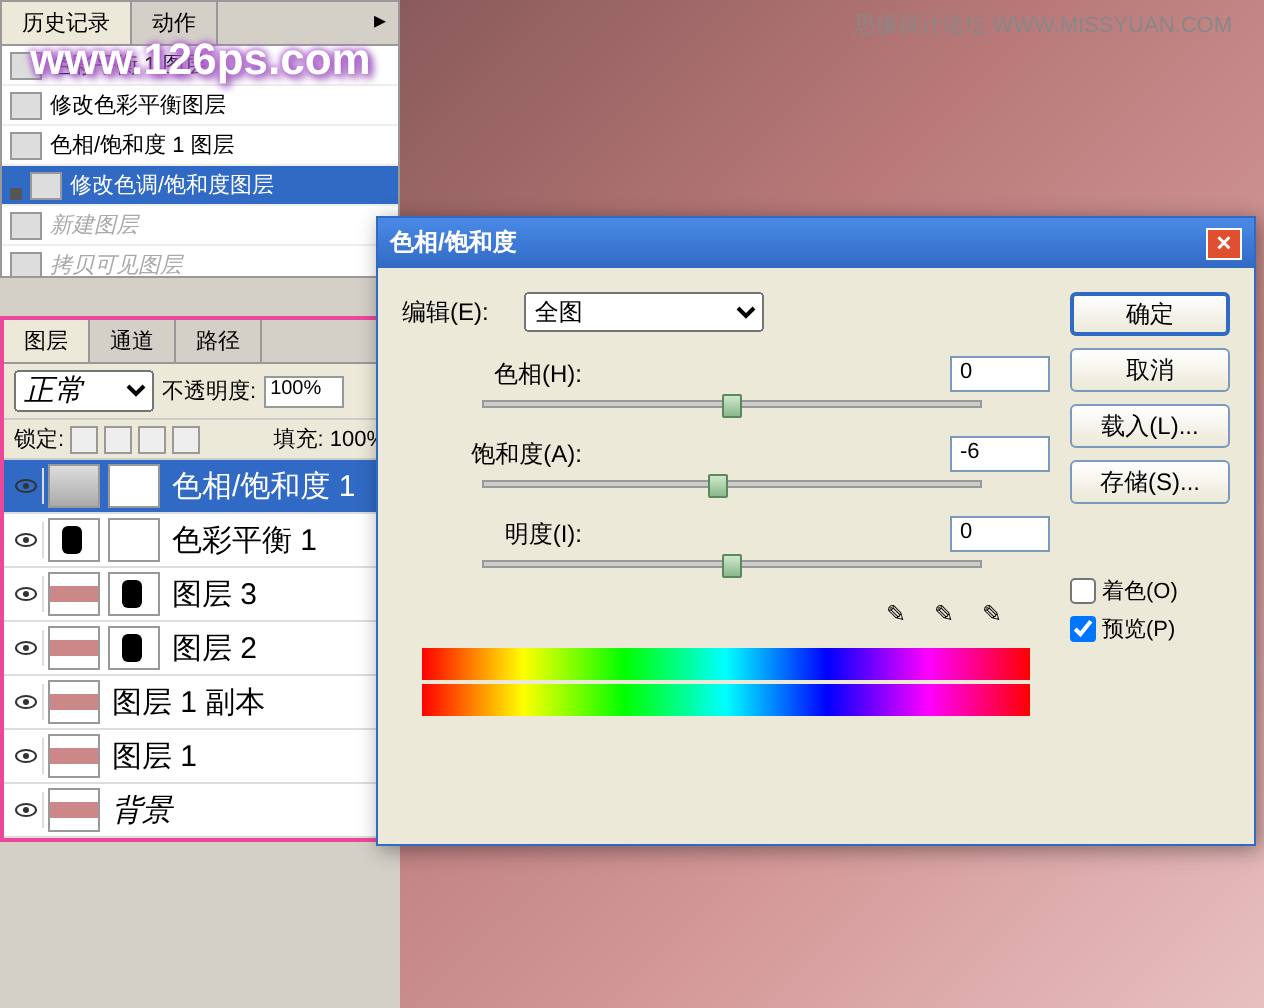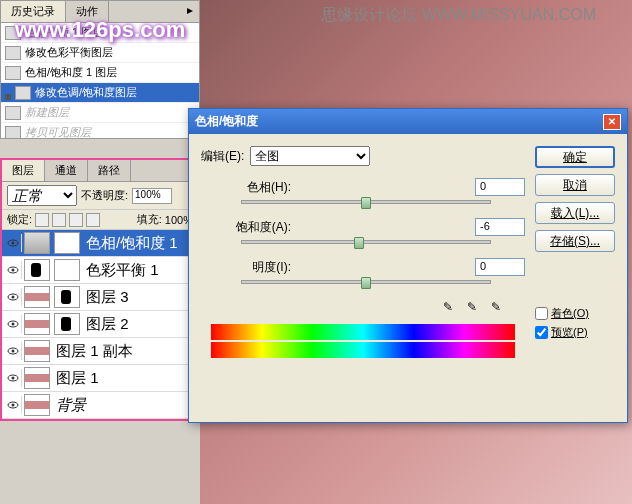--- a/index.html
+++ b/index.html
@@ -1,18 +1,18 @@
 <!DOCTYPE html>
 <html><head>
 <meta charset="utf-8">
 <style>
 * { box-sizing: border-box; margin: 0; padding: 0; }
 body { font-family: "Microsoft YaHei", SimSun, sans-serif; font-size: 12px; background: #d4d0c8; width: 632px; height: 504px; overflow: hidden; position: relative; }
 .bg-image { position: absolute; top: 0; left: 200px; width: 432px; height: 504px; background: linear-gradient(135deg, #8a5a5a, #b87878, #d49898, #e8c0c0); z-index: 0; }
-.watermark { position: absolute; top: 5px; right: 36px; font-size: 16px; color: #888; z-index: 1; text-align: right; }
+.watermark { position: absolute; top: 5px; right: 16px; font-size: 11px; color: #888; z-index: 1; text-align: right; }
 .url-watermark { position: absolute; top: 17px; left: 15px; font-size: 22px; font-weight: bold; color: #fff; text-shadow: 0 0 3px #b060d0, 0 0 5px #b060d0, 2px 2px 4px #8040a0; z-index: 10; }
 
 .history-panel { position: absolute; top: 0; left: 0; width: 200px; background: #ece9d8; border: 1px solid #999; z-index: 2; }
 .panel-tabs { display: flex; background: #d4d0c8; border-bottom: 1px solid #999; }
 .tab { padding: 3px 10px; font-size: 11px; border-right: 1px solid #999; cursor: pointer; }
 .tab.active { background: #ece9d8; }
 .close-x { margin-left: auto; padding: 2px 6px; cursor: pointer; }
 .history-list { max-height: 115px; overflow-y: auto; background: #fff; }
 .history-item { display: flex; align-items: flex-end; padding: 2px 4px; border-bottom: 1px solid #eee; font-size: 11px; }
 .history-item.selected { background: #316ac5; color: #fff; }
@@ -37,35 +37,35 @@
 .thumb.person { background: linear-gradient(#fff 30%, #c88 30%, #c88 70%, #fff 70%); }
 .thumb.shape { background: #fff; }
 .thumb.shape::after { content:""; position: absolute; top: 3px; left: 6px; width: 10px; height: 14px; background: #000; border-radius: 3px; }
 .layer-name { padding-left: 4px; flex: 1; }
 
 .dialog { position: absolute; top: 108px; left: 188px; width: 440px; height: 315px; background: #ece9d8; border: 1px solid #316ac5; box-shadow: 2px 2px 10px rgba(0,0,0,0.4); z-index: 5; }
 .titlebar { background: linear-gradient(#4a8ae6, #316ac5); color: #fff; padding: 4px 6px; display: flex; align-items: center; font-size: 12px; font-weight: bold; }
 .titlebar .close { margin-left: auto; width: 18px; height: 16px; background: #e05030; color: #fff; display: flex; align-items: center; justify-content: center; border: 1px solid #fff; cursor: pointer; font-size: 10px; }
 .dialog-body { padding: 12px; display: flex; gap: 10px; }
 .controls-area { flex: 1; }
-.edit-row { display: flex; align-items: center; gap: 6px; margin-bottom: 12px; }
+.edit-row { display: flex; align-items: center; gap: 18px; margin-bottom: 12px; }
 .edit-row select { width: 120px; height: 20px; font-size: 12px; }
 .slider-row { display: flex; align-items: center; gap: 8px; margin-bottom: 4px; }
 .slider-row .label { width: 90px; text-align: right; }
 .slider-row .value { width: 50px; height: 18px; border: 1px solid #7a9ac0; background: #fff; text-align: left; padding: 1px 4px; font-size: 11px; }
 .slider-track { height: 4px; background: #ccc; border: 1px solid #999; margin: 4px 20px 14px 40px; width: 250px; position: relative; }
 .slider-thumb { position: absolute; top: -4px; width: 10px; height: 12px; background: linear-gradient(#cde8cd, #8cb88c); border: 1px solid #5a8a5a; border-radius: 1px; transform: translateX(-50%); }
 .eyedroppers { display: flex; gap: 6px; justify-content: flex-end; margin: 8px 20px 8px 0; }
 .eyedrop { width: 18px; height: 18px; display: flex; align-items: center; justify-content: center; cursor: pointer; }
 .color-strip { height: 16px; margin: 2px 10px; background: linear-gradient(90deg, red, yellow, lime, cyan, blue, magenta, red); }
 .color-strip + .color-strip { margin-top: 2px; }
-.buttons-area { display: flex; flex-direction: column; gap: 6px; width: 80px; text-decoration: underline; }
+.buttons-area { display: flex; flex-direction: column; gap: 6px; width: 80px; }
 .win-btn { height: 22px; background: linear-gradient(#fff, #ece9d8); border: 1px solid #7a9ac0; border-radius: 3px; font-size: 12px; cursor: pointer; }
 .win-btn.default { border: 2px solid #316ac5; }
-.checks { margin-top: 48px; font-size: 11px; }
+.checks { margin-top: 30px; font-size: 11px; }
 .checks label { display: flex; align-items: center; gap: 3px; margin-bottom: 4px; }
 </style>
 </head>
 <body>
 
 <div class="bg-image"></div>
 <div class="watermark">思缘设计论坛  WWW.MISSYUAN.COM</div>
 <div class="url-watermark">www.126ps.com</div>
 
 <div class="history-panel">

